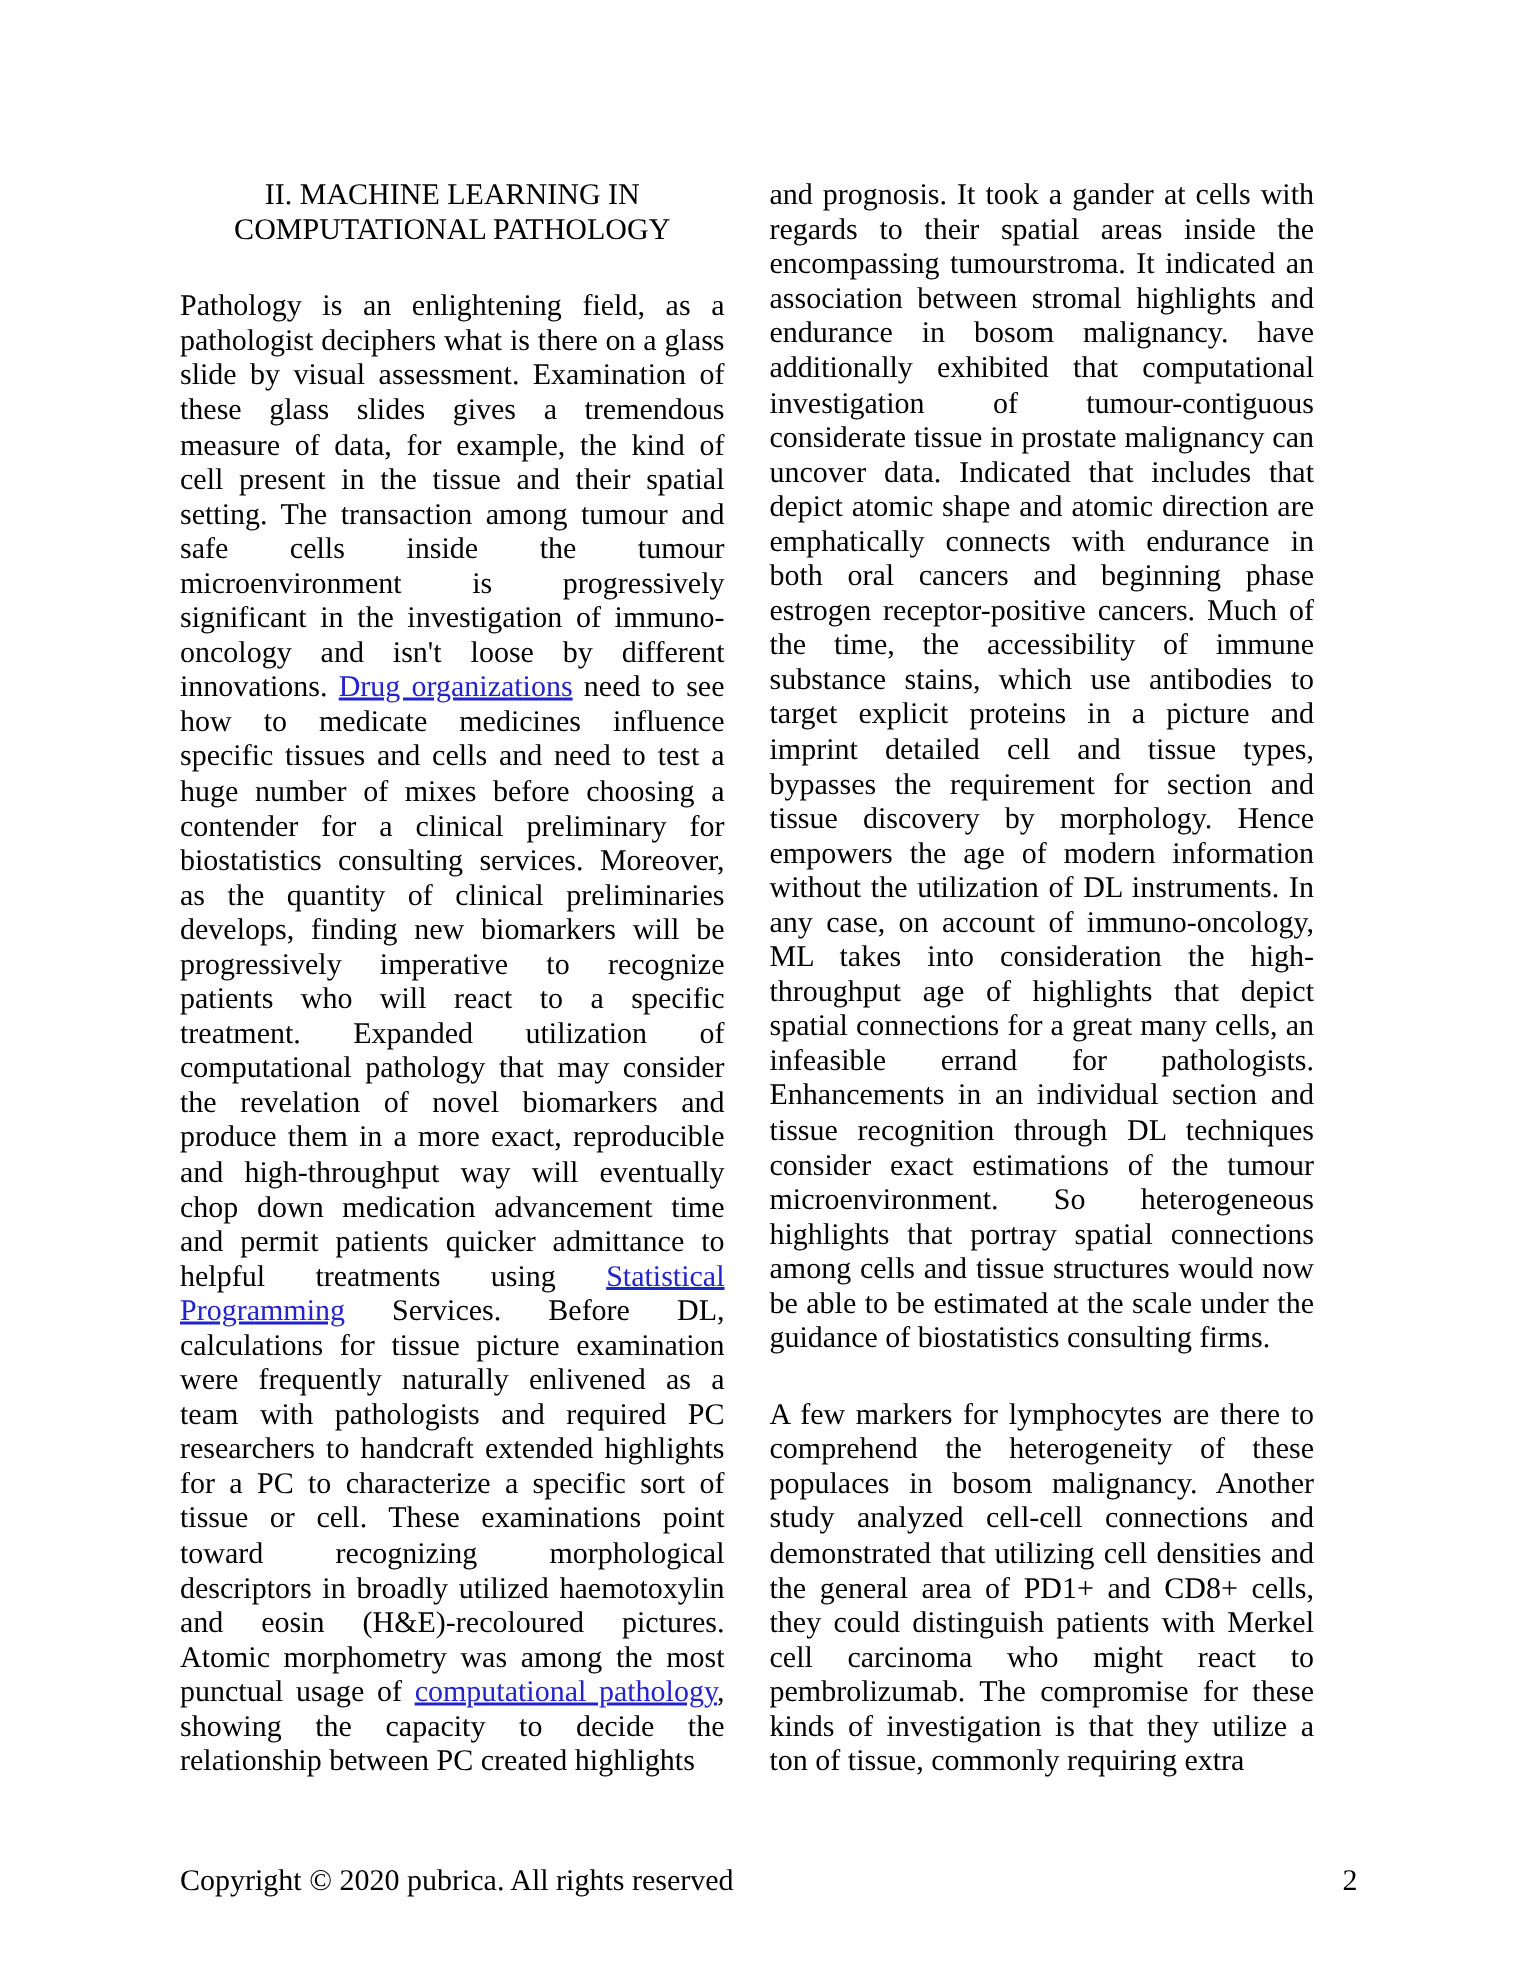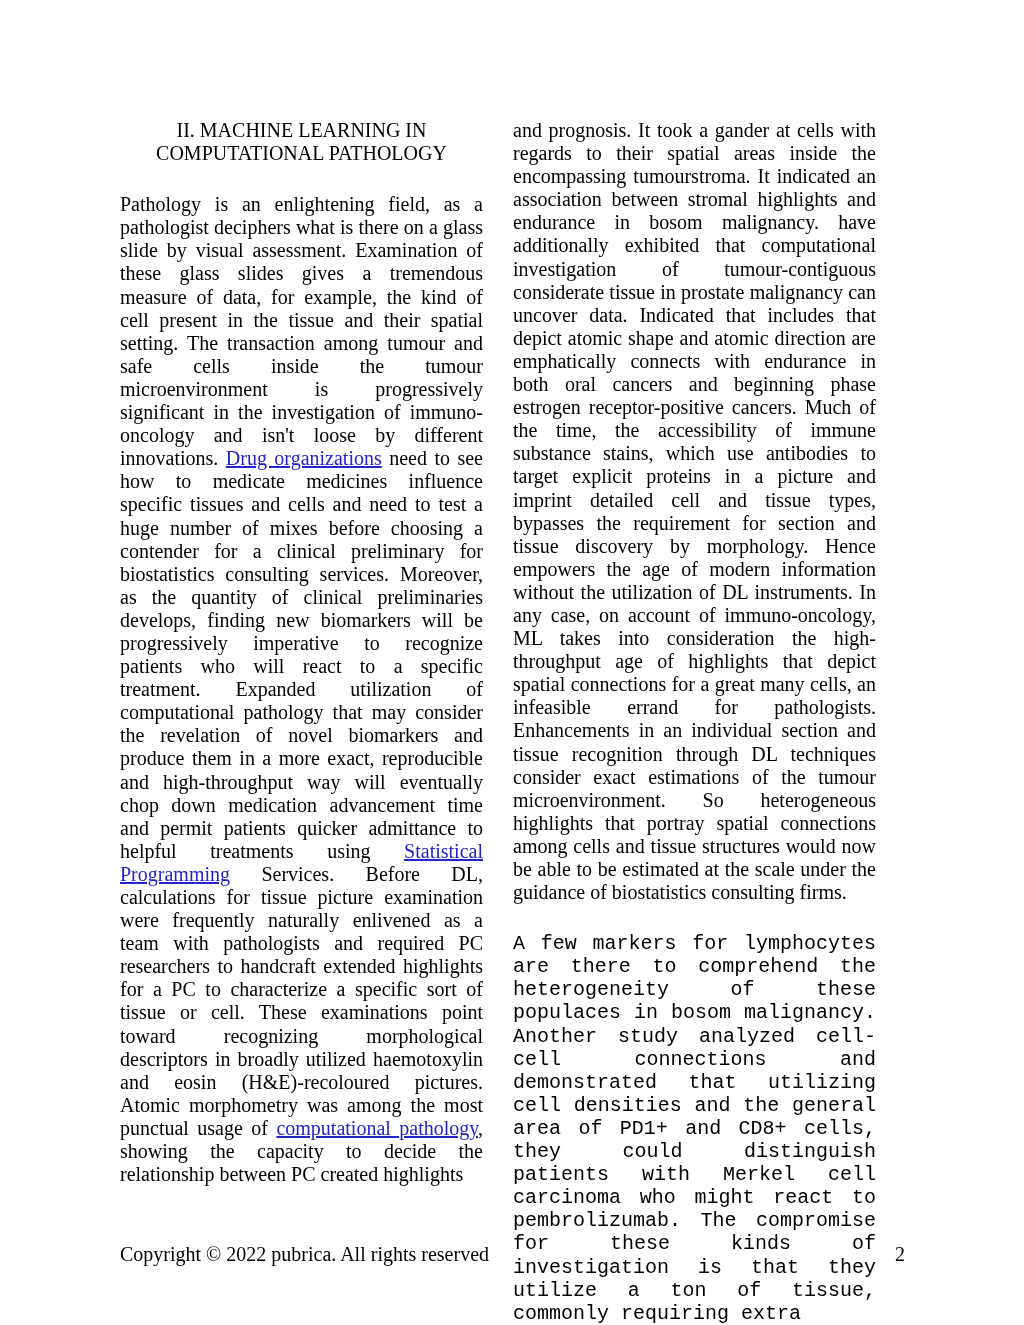--- a/index.html
+++ b/index.html
@@ -30,21 +30,21 @@
     font-size: 20px;
     font-weight: normal;
     text-align: center;
     line-height: 23.1px;
   }
   .heading-line { display: block; }
   .para {
     margin: 0;
     text-align: justify;
   }
-  .para + .para { margin-top: 28px; font-family: Liberation Mono, monospace; }
+  .para + .para { margin-top: 28px; }
   .doc-link {
     color: var(--link-color, #2323CB);
     cursor: pointer;
     margin-top: 40px;
   }
   .footer {
     position: absolute;
     left: 120px;
     top: 1243px;
     width: 785px;
@@ -69,17 +69,17 @@
   </div>
 
   <div class="column column-right">
     <div class="paragraphs">
         <p class="para"><span>and prognosis. It took a gander at cells with regards to their spatial areas inside the encompassing tumourstroma. It indicated an association between stromal highlights and endurance in bosom malignancy. have additionally exhibited that computational investigation of tumour-contiguous considerate tissue in prostate malignancy can uncover data. Indicated that includes that depict atomic shape and atomic direction are emphatically connects with endurance in both oral cancers and beginning phase estrogen receptor-positive cancers. Much of the time, the accessibility of immune substance stains, which use antibodies to target explicit proteins in a picture and imprint detailed cell and tissue types, bypasses the requirement for section and tissue discovery by morphology. Hence empowers the age of modern information without the utilization of DL instruments. In any case, on account of immuno-oncology, ML takes into consideration the high-throughput age of highlights that depict spatial connections for a great many cells, an infeasible errand for pathologists. Enhancements in an individual section and tissue recognition through DL techniques consider exact estimations of the tumour microenvironment. So heterogeneous highlights that portray spatial connections among cells and tissue structures would now be able to be estimated at the scale under the guidance of biostatistics consulting firms.</span></p>
         <p class="para"><span>A few markers for lymphocytes are there to comprehend the heterogeneity of these populaces in bosom malignancy. Another study analyzed cell-cell connections and demonstrated that utilizing cell densities and the general area of PD1+ and CD8+ cells, they could distinguish patients with Merkel cell carcinoma who might react to pembrolizumab. The compromise for these kinds of investigation is that they utilize a ton of tissue, commonly requiring extra</span></p>
       </div>
   </div>
 
   <div class="footer">
-    <span>Copyright © 2022 pubrica. All rights reserved</span>
+    <span>Copyright © 2020 pubrica. All rights reserved</span>
     <span>2</span>
   </div>
 
 </div>
 
 </body></html>

